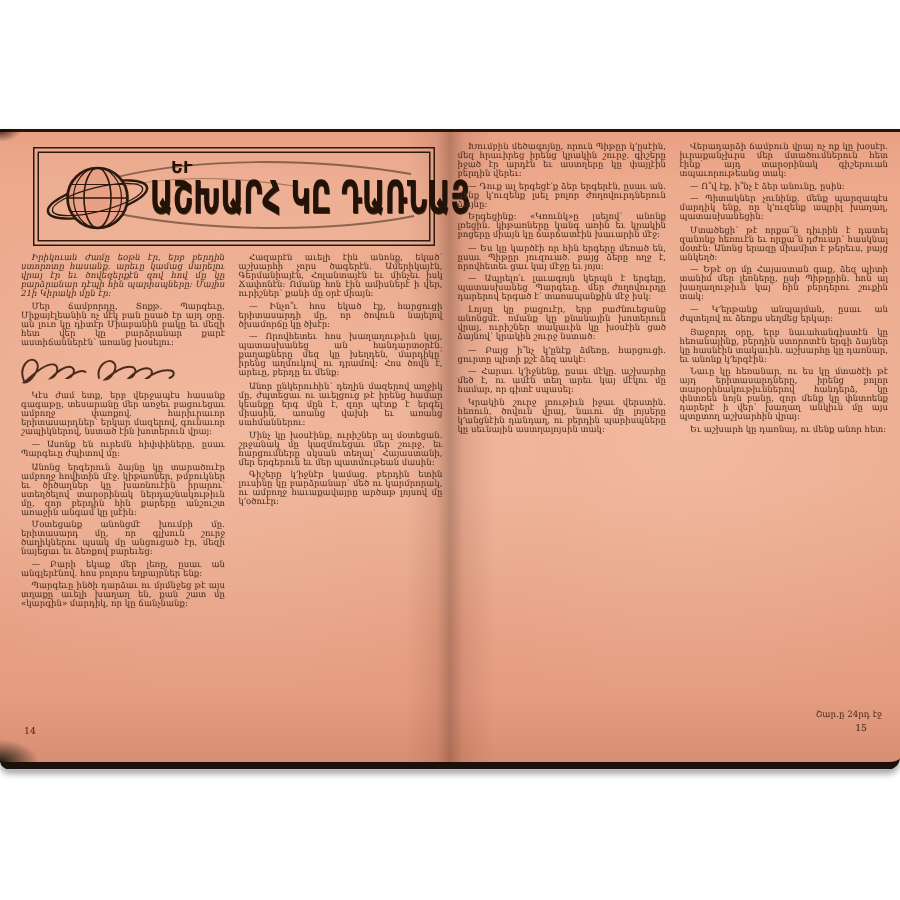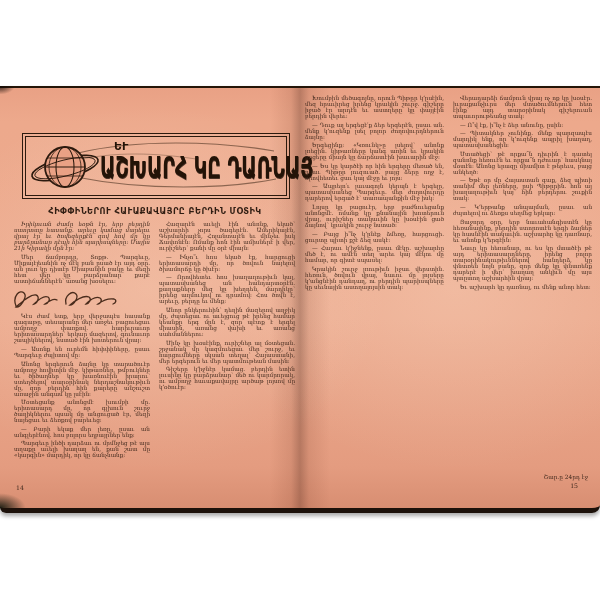--- a/index.html
+++ b/index.html
@@ -36,21 +36,20 @@
     position:absolute;left:0;top:-2px;width:14px;height:8px;
     background:radial-gradient(ellipse at 0% 0%, rgba(20,10,5,.85), rgba(20,10,5,0) 75%);
   }
   .page-left{position:absolute;left:14px;top:10px;width:282px;height:402px;}
   .page-right{position:absolute;left:305px;top:7px;width:287px;height:402px;}
 
   .banner{
     position:relative;margin-left:8px;width:268px;height:66px;
     border:4px double #2c1a0e;box-sizing:border-box;
     background:rgba(255,240,225,.08);
-    margin-top:35px;
   }
   .banner svg{display:block;}
   .globe{position:absolute;left:1px;top:1px;}
   .swirls{position:absolute;left:0;top:0;width:100%;height:100%;}
   .title-wrap{position:absolute;left:74px;top:1px;width:186px;height:56px;}
   .title-small{
     position:absolute;left:14px;top:2px;
     font-family:"DejaVu Sans",sans-serif;font-weight:bold;font-size:11px;color:#231307;
     letter-spacing:0;
   }
@@ -107,21 +106,20 @@
         <line x1="20" y1="20" x2="56" y2="20" stroke="#2c1a0e" stroke-width=".8"></line>
         <line x1="20" y1="38" x2="56" y2="38" stroke="#2c1a0e" stroke-width=".8"></line>
         <ellipse cx="38" cy="30" rx="31" ry="8" fill="none" stroke="#2c1a0e" stroke-width=".9" transform="rotate(-14 38 30)"></ellipse>
       </svg>
       <div class="title-wrap">
         <span class="title-small">ԵՒ</span>
         <span class="title-large">ԱՇԽԱՐՀ ԿԸ ԴԱՌՆԱՅ</span>
       </div>
     </div>
 
-    <div class="article-heading">ՀԻՓՓԻՆԵՐՈՒ ՀԱՒԱՔԱՎԱՅՐԸ ԲԵՐԴԻՆ ՄՕՏԻԿ</div>
 
     <div class="cols">
       <div class="col">
         <p class="lead">Իրիկուան ժամը եօթն էր, երբ բերդին ստորոտը հասանք. արեւը կամաց մարելու վրայ էր եւ ծովեզերքէն զով հով մը կը բարձրանար դէպի հին պարիսպները։ Մայիս 21ի Կիրակի մըն էր։</p>
         <p>Մեր ճամբորդը, Տոքթ. Պարգեւը, Միքայէլեանին ոչ մէկ բան ըսած էր այդ օրը. ան լուռ կը դիտէր Միաբանին բակը եւ մեզի հետ վեր կը բարձրանար քարէ աստիճաններէն՝ առանց խօսելու։</p>
         <div class="sig-block">
           <svg width="112" height="26" viewBox="0 0 112 26">
             <path d="M6,20 C2,10 10,3 14,7 C18,11 10,22 6,21 C12,16 20,8 26,9 C30,10 28,17 24,18 C28,14 34,9 38,11 C41,13 38,18 35,18 C39,15 44,12 47,14" fill="none" stroke="#4a2c1c" stroke-width="1.3" stroke-linecap="round"></path>
             <path d="M56,18 C54,10 62,4 66,8 C69,11 64,19 60,19 C66,14 74,9 79,11 C82,13 79,18 76,18 C80,14 86,10 90,12 C93,14 90,18 88,18 C92,15 98,12 104,13 C107,14 106,17 103,18" fill="none" stroke="#4a2c1c" stroke-width="1.3" stroke-linecap="round"></path>
           </svg>

